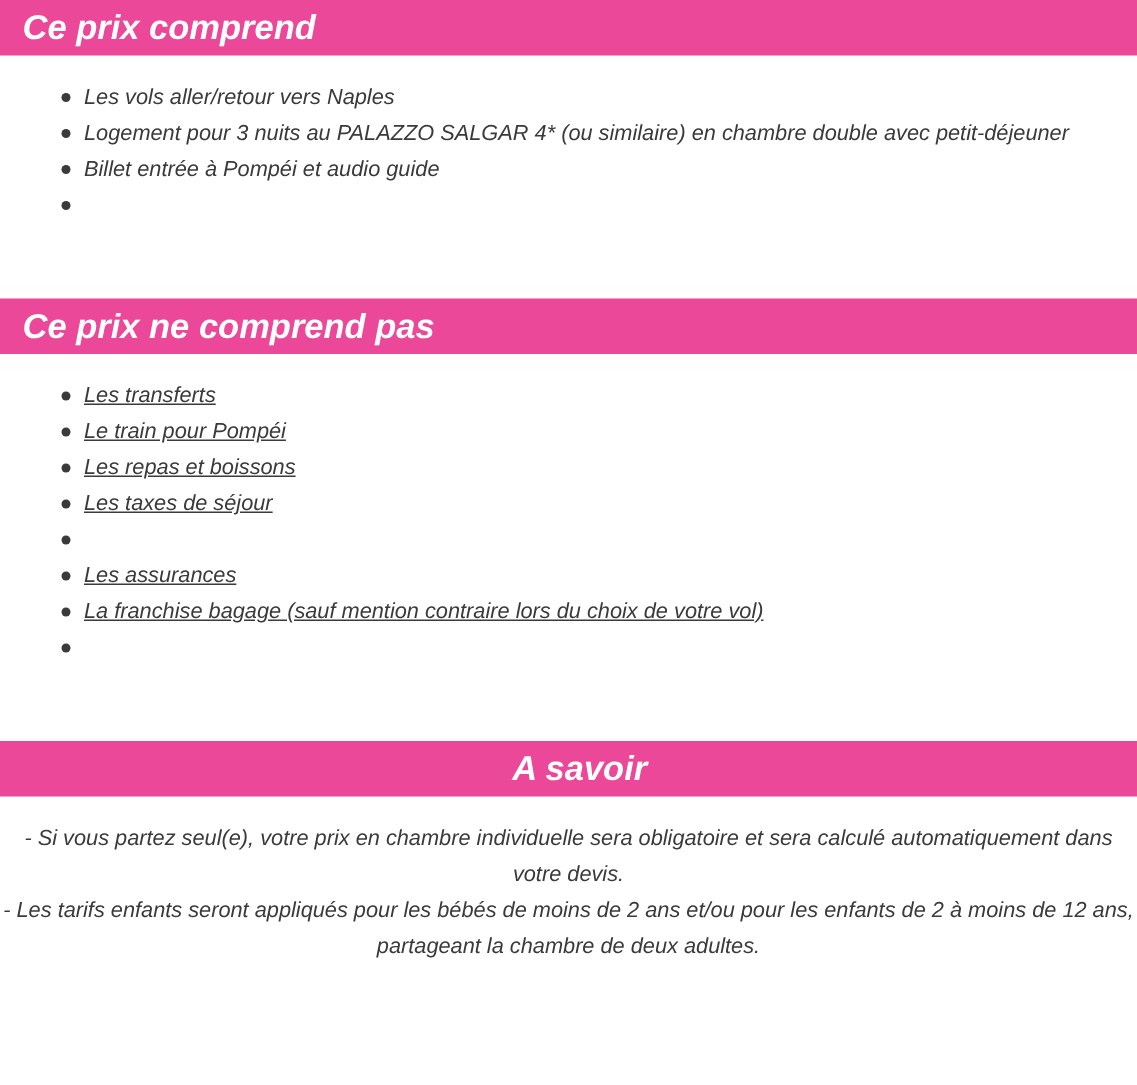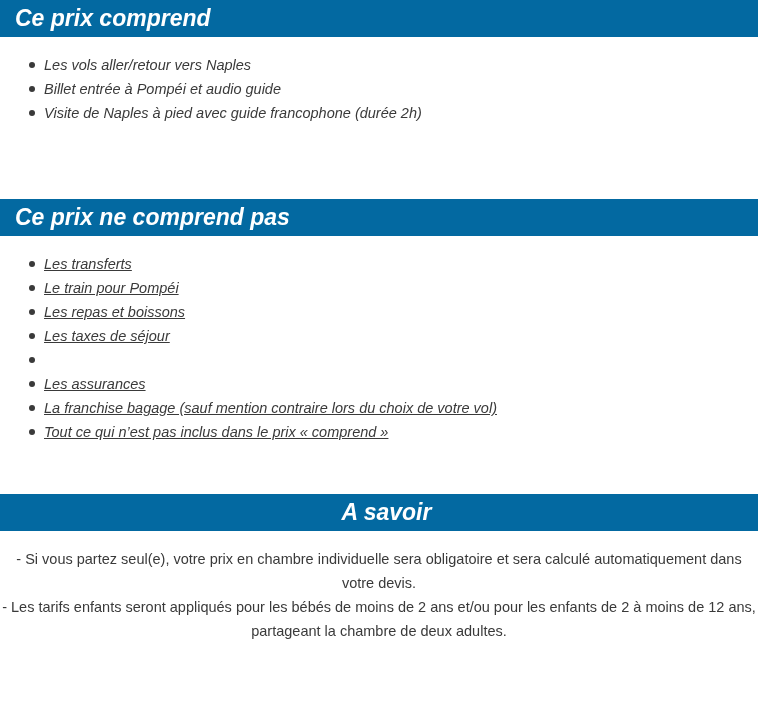--- a/index.html
+++ b/index.html
@@ -1,77 +1,79 @@
 <!DOCTYPE html>
 <html><head>
 <meta charset="utf-8">
 <style>
   html, body { margin: 0; padding: 0; background: #ffffff; }
   body { width: 758px; height: 723px; overflow: hidden; font-family: "Liberation Sans", sans-serif; color: #3a3a3a; }
   .section-header {
-    background: #0369a1;
+    background: #ec4899;
     height: 37px;
     box-sizing: border-box;
     padding-left: 15px;
     color: #ffffff;
     font-style: italic;
     font-weight: bold;
     font-size: 23px;
     line-height: 37px;
   }
-  ul.bullets { margin: 4px; padding: 0; list-style: none; }
+  ul.bullets { margin: 16px; padding: 0; list-style: none; }
   ul.bullets li {
     position: relative;
     padding-left: 40px;
     font-style: italic;
     font-size: 14.5px;
     line-height: 24px;
     height: 24px;
     white-space: nowrap;
     color: #3a3a3a;
   }
   ul.bullets li .dot {
     position: absolute;
     left: 25px;
     top: 9px;
     width: 6px;
     height: 6px;
     border-radius: 50%;
     background: #3a3a3a;
   }
   .para {
+    font-style: italic;
     font-size: 14.5px;
     line-height: 24px;
     color: #3a3a3a;
     margin: 0;
   }
 </style>
 </head>
 <body>
 
 <div style="position:absolute; top:0; left:0; width:758px;">
   <div class="section-header">Ce prix comprend</div>
   <ul class="bullets" style="margin-top:16px;">
     <li><span class="dot"></span><span>Les vols aller/retour vers Naples</span></li>
+    <li><span class="dot"></span><span>Logement pour 3 nuits au PALAZZO SALGAR 4* (ou similaire) en chambre double avec petit-déjeuner</span></li>
     <li><span class="dot"></span><span>Billet entrée à Pompéi et audio guide</span></li>
-    <li><span class="dot"></span><span>Visite de Naples à pied avec guide francophone (durée 2h)</span></li>
+    <li><span class="dot"></span></li>
   </ul>
 </div>
 
 <div style="position:absolute; top:199px; left:0; width:758px;">
   <div class="section-header">Ce prix ne comprend pas</div>
   <ul class="bullets" style="margin-top:16px;text-decoration:underline;">
     <li><span class="dot"></span><span>Les transferts</span></li>
     <li><span class="dot"></span><span>Le train pour Pompéi</span></li>
     <li><span class="dot"></span><span>Les repas et boissons</span></li>
     <li><span class="dot"></span><span>Les taxes de séjour</span></li>
     <li><span class="dot"></span></li>
     <li><span class="dot"></span><span>Les assurances</span></li>
     <li><span class="dot"></span><span>La franchise bagage (sauf mention contraire lors du choix de votre vol)</span></li>
-    <li><span class="dot"></span><span>Tout ce qui n’est pas inclus dans le prix « comprend »</span></li>
+    <li><span class="dot"></span></li>
   </ul>
 </div>
 
 <div style="position:absolute; top:494px; left:0; width:758px;text-align:center;">
   <div class="section-header">A savoir</div>
   <div style="margin-top:16px; width:758px;">
     <p class="para">- Si vous partez seul(e), votre prix en chambre individuelle sera obligatoire et sera calculé automatiquement dans votre devis.</p>
     <p class="para">- Les tarifs enfants seront appliqués pour les bébés de moins de 2 ans et/ou pour les enfants de 2 à moins de 12 ans, partageant la chambre de deux adultes.</p>
   </div>
 </div>

